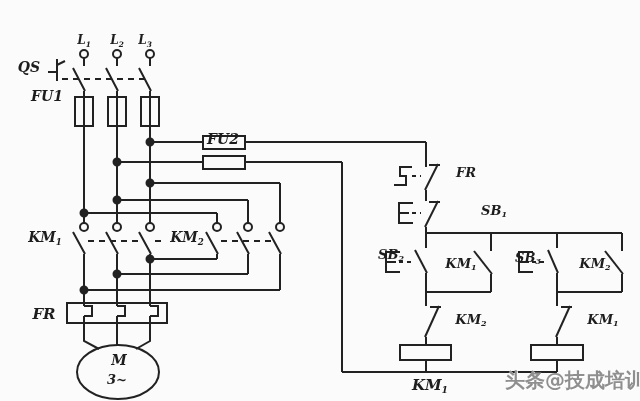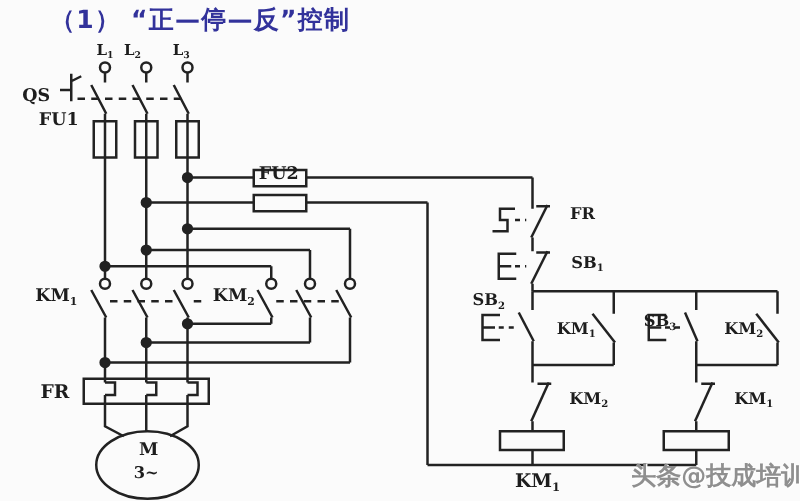--- a/index.html
+++ b/index.html
@@ -11,37 +11,36 @@
   .title{
     position:absolute;left:40px;top:2px;
     font-size:20px;font-weight:bold;letter-spacing:1px;
     color:#32329b;white-space:nowrap;
     font-family:"DejaVu Sans", sans-serif;
   }
   svg{position:absolute;left:0;top:0;}
   .lbl{
     position:absolute;transform:translate(-50%,-50%);
     font-family:"DejaVu Serif", serif;font-weight:bold;
-    color:#1d1d1d;white-space:nowrap;font-size:14px;line-height:1;
+    color:#1d1d1d;white-space:nowrap;font-size:14px;line-height:1;font-style:italic;
   }
   .lbl sub{font-size:0.62em;vertical-align:-0.35em;}
   .s12{font-size:12px;} .s13{font-size:13px;} .s15{font-size:15px;}
   .watermark{
     position:absolute;left:505px;top:367px;
     font-size:20px;font-weight:bold;color:#8f8f8f;
     text-shadow:1px 1px 0 #ffffff;white-space:nowrap;
     font-family:"DejaVu Sans", sans-serif;
   }
 </style>
 </head>
 <body>
 
 <div class="stage">
 
-  <div class="title">（1） “正—停—反”控制</div>
 
   <svg width="640" height="401" viewBox="0 0 640 401" fill="none" stroke="#222222" stroke-width="2">
 
     <g>
       <path d="M84,58V66 M117,58V66 M150,58V66"></path>
       <circle cx="84" cy="54" r="4"></circle>
         <circle cx="117" cy="54" r="4"></circle>
         <circle cx="150" cy="54" r="4"></circle>
     </g>
 
@@ -186,38 +185,38 @@
       <path d="M557,337V345"></path>
     </g>
 
     <g>
       <rect x="531" y="345" width="52" height="15"></rect>
       <path d="M557,360V372"></path>
     </g>
   </svg>
 
   <div class="lbl s12" style="left:84px;top:41px"><span>L</span><sub>1</sub></div>
-  <div class="lbl s12" style="left:106px;top:41px"><span>L</span><sub>2</sub></div>
+  <div class="lbl s12" style="left:117px;top:41px"><span>L</span><sub>2</sub></div>
   <div class="lbl s12" style="left:145px;top:41px"><span>L</span><sub>3</sub></div>
 
-  <div class="lbl" style="left:29px;top:77px">QS</div>
+  <div class="lbl" style="left:29px;top:67px">QS</div>
   <div class="lbl" style="left:47px;top:96px">FU1</div>
   <div class="lbl" style="left:223px;top:139px">FU2</div>
 
   <div class="lbl" style="left:45px;top:238px"><span>KM</span><sub>1</sub></div>
   <div class="lbl" style="left:187px;top:238px"><span>KM</span><sub>2</sub></div>
 
   <div class="lbl s15" style="left:44px;top:314px">FR</div>
 
   <div class="lbl" style="left:119px;top:360px">M</div>
   <div class="lbl s13" style="left:117px;top:379px">3~</div>
 
   <div class="lbl s13" style="left:466px;top:172px">FR</div>
-  <div class="lbl s13" style="left:470px;top:211px"><span>SB</span><sub>1</sub></div>
-  <div class="lbl s13" style="left:391px;top:241px"><span>SB</span><sub>2</sub></div>
+  <div class="lbl s13" style="left:494px;top:211px"><span>SB</span><sub>1</sub></div>
+  <div class="lbl s13" style="left:391px;top:255px"><span>SB</span><sub>2</sub></div>
   <div class="lbl s13" style="left:528px;top:258px"><span>SB</span><sub>3</sub></div>
   <div class="lbl s13" style="left:461px;top:264px"><span>KM</span><sub>1</sub></div>
   <div class="lbl s13" style="left:595px;top:264px"><span>KM</span><sub>2</sub></div>
   <div class="lbl s13" style="left:471px;top:320px"><span>KM</span><sub>2</sub></div>
   <div class="lbl s13" style="left:603px;top:320px"><span>KM</span><sub>1</sub></div>
   <div class="lbl s15" style="left:430px;top:386px"><span>KM</span><sub>1</sub></div>
 
   <div class="watermark">头条@技成培训</div>
 </div>
 

